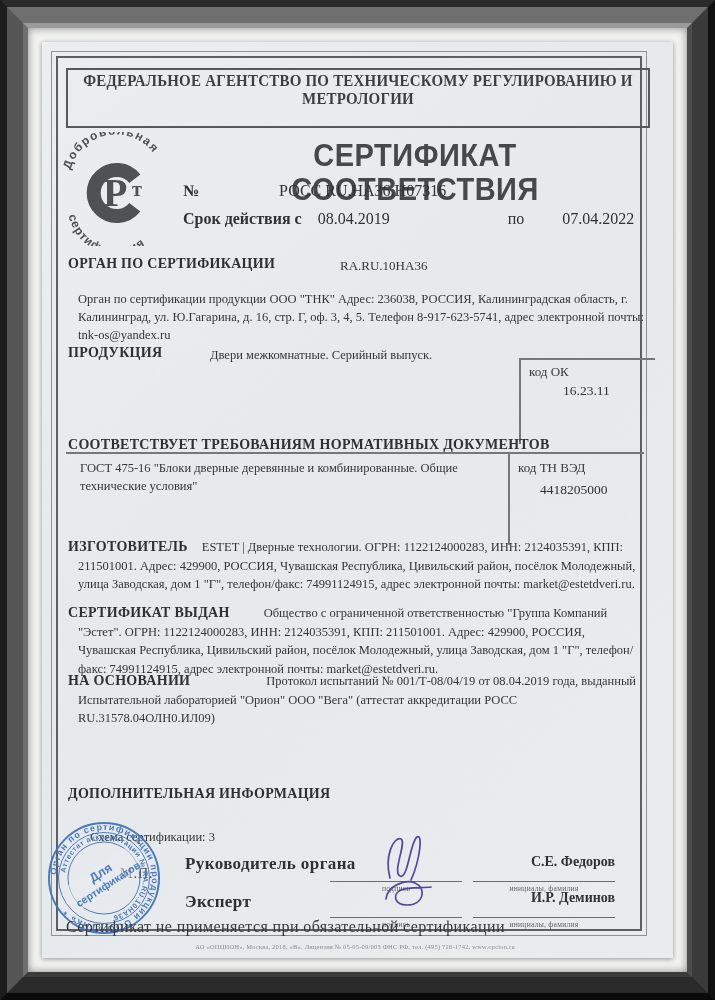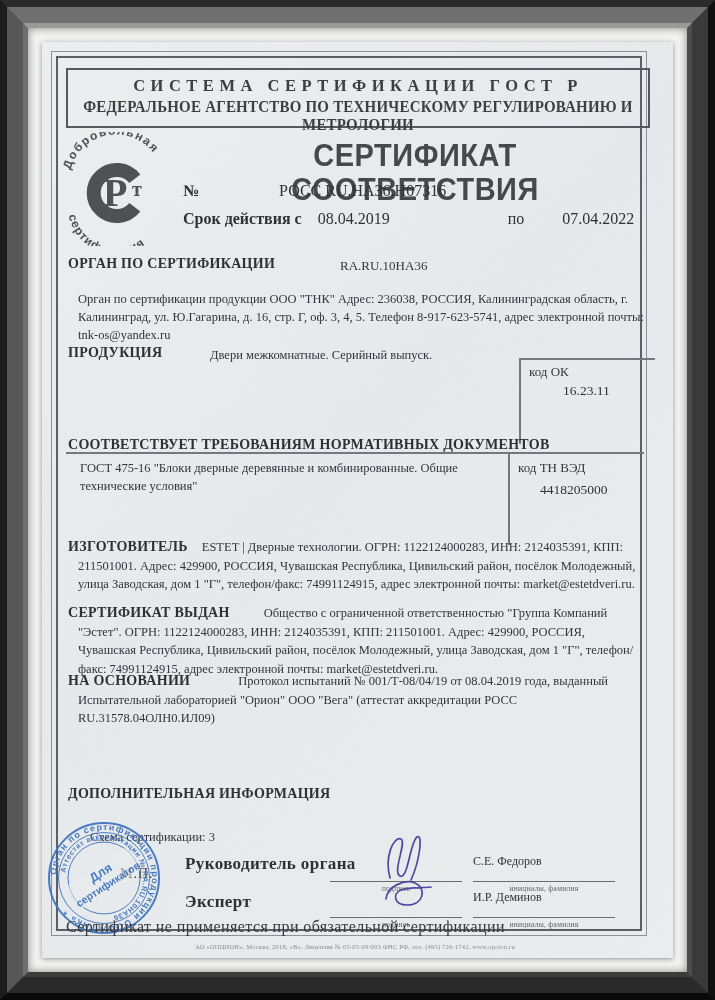--- a/index.html
+++ b/index.html
@@ -50,21 +50,21 @@
   .inline-par .sec-label{font-size:14px;}
 
   .code-box-ok{left:445px;top:316px;width:136px;height:86px;border-top:2px solid #74777b;border-left:2px solid #74777b;margin-left:32px;}
   .rule-conf{left:24px;top:410px;width:578px;border-top:2px solid #74777b;}
   .tnved-left{left:466px;top:411px;height:92px;border-left:2px solid #74777b;}
   .code-lbl{font-size:13px;color:#34373b;}
   .code-val{font-size:13.5px;color:#2f3236;}
 
   .sig-line{border-bottom:1px solid #6a6d71;height:1px;}
   .sig-caption{font-size:7.5px;color:#5c5f63;text-align:center;letter-spacing:.3px;}
-  .sig-name{font-size:12px;color:#2f3134;text-align:left;}
+  .sig-name{font-size:14px;color:#2f3134;text-align:right;font-weight:bold;}
   .role{font-size:17px;font-weight:bold;letter-spacing:.4px;color:#2e3033;}
 
   .footer-note{left:24px;top:876px;width:578px;text-align:left;font-size:16px;color:#37393d;letter-spacing:.4px;}
   .print-info{left:24px;top:901px;width:578px;text-align:center;font-size:6.5px;color:#8a8d90;letter-spacing:.2px;}
 
   .stamp-svg{opacity:.92;}
   .ring{fill:none;stroke:var(--stampc);}
   .stamp-txt{fill:var(--stampc);font-family:"Liberation Sans",sans-serif;font-weight:bold;}
   .gline{stroke:var(--stampc);stroke-width:.5;opacity:.75;}
   .ink{fill:none;stroke:var(--ink);stroke-width:1.7;stroke-linecap:round;}
@@ -87,21 +87,20 @@
           <feTurbulence type="fractalNoise" baseFrequency="0.8" numOctaves="2" stitchTiles="stitch"></feTurbulence>
         <feColorMatrix type="matrix" values="0 0 0 0 0.62  0 0 0 0 0.65  0 0 0 0 0.68  0 0 0 0.06 0"></feColorMatrix>
         </filter>
       <rect width="100%" height="100%" filter="url(#grain)"></rect>
     </svg>
 
     <div class="pb-outer"></div>
     <div class="pb-inner"></div>
 
     <div class="abs header-box">
-      <div class="hdr1">СИСТЕМА СЕРТИФИКАЦИИ ГОСТ Р</div>
       <div class="hdr2">ФЕДЕРАЛЬНОЕ АГЕНТСТВО ПО ТЕХНИЧЕСКОМУ РЕГУЛИРОВАНИЮ И МЕТРОЛОГИИ</div>
     </div>
 
     <svg class="abs" style="left:16px;top:90px;" width="116" height="114" viewBox="0 0 116 114" xmlns="http://www.w3.org/2000/svg">
       <defs>
         <path id="lt" d="M 11.4 43.3 A 47 47 0 0 1 104.6 43.3"></path>
         <path id="lb" d="M 9.9 74.4 A 48 48 0 0 0 106.1 74.4"></path>
       </defs>
       <text class="logo-ink" font-family="Liberation Sans, sans-serif" font-weight="bold" font-size="12" letter-spacing="1.5">
         <textPath href="#lt" startOffset="4%">Добровольная</textPath>
@@ -151,21 +150,21 @@
 
     <p class="abs inline-par" style="left:26px;top:495px;width:578px;">
       <span class="sec-label" style="margin-right:14px;">ИЗГОТОВИТЕЛЬ</span><span>ESTET | Дверные технологии. ОГРН: 1122124000283, ИНН: 2124035391, КПП: 211501001. Адрес: 429900, РОССИЯ, Чувашская Республика, Цивильский район, посёлок Молодежный, улица Заводская, дом 1 "Г", телефон/факс: 74991124915, адрес электронной почты: market@estetdveri.ru.</span>
     </p>
 
     <p class="abs inline-par" style="left:26px;top:561px;width:578px;">
       <span class="sec-label" style="margin-right:34px;">СЕРТИФИКАТ ВЫДАН</span><span>Общество с ограниченной ответственностью "Группа Компаний "Эстет". ОГРН: 1122124000283, ИНН: 2124035391, КПП: 211501001. Адрес: 429900, РОССИЯ, Чувашская Республика, Цивильский район, посёлок Молодежный, улица Заводская, дом 1 "Г", телефон/факс: 74991124915, адрес электронной почты: market@estetdveri.ru.</span>
     </p>
 
     <p class="abs inline-par" style="left:26px;top:629px;width:578px;">
-      <span class="sec-label" style="margin-right:48px;">НА ОСНОВАНИИ</span><span>Протокол испытаний № 001/Т-08/04/19 от 08.04.2019 года, выданный Испытательной лабораторией "Орион" ООО "Вега" (аттестат аккредитации РОСС RU.31578.04ОЛН0.ИЛ09)</span>
+      <span class="sec-label" style="margin-right:76px;">НА ОСНОВАНИИ</span><span>Протокол испытаний № 001/Т-08/04/19 от 08.04.2019 года, выданный Испытательной лабораторией "Орион" ООО "Вега" (аттестат аккредитации РОСС RU.31578.04ОЛН0.ИЛ09)</span>
     </p>
 
     <div class="abs sec-label" style="left:26px;top:744px;">ДОПОЛНИТЕЛЬНАЯ ИНФОРМАЦИЯ</div>
     <div class="abs body-txt" style="left:48px;top:787px;">Схема сертификации: 3</div>
 
     <div class="abs mp serif" style="left:78px;top:824px;">М.П.</div>
 
     <svg class="abs stamp-svg" style="left:-3px;top:771px;" width="130" height="130" viewBox="0 0 130 130" xmlns="http://www.w3.org/2000/svg">
       <defs>
         <path id="so" d="M 17 65 A 48 48 0 1 1 113 65 A 48 48 0 1 1 17 65"></path>

